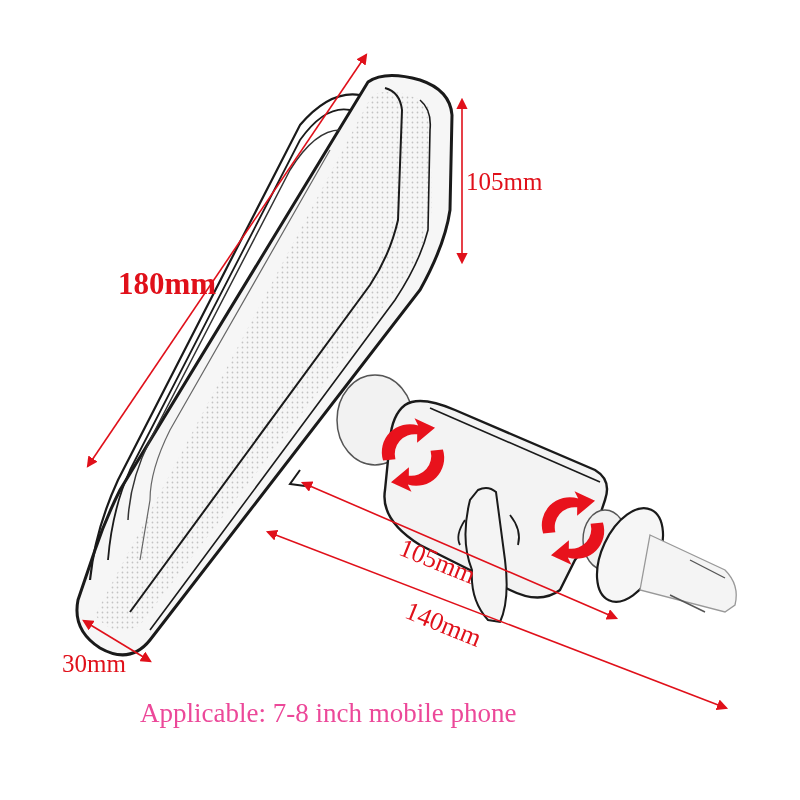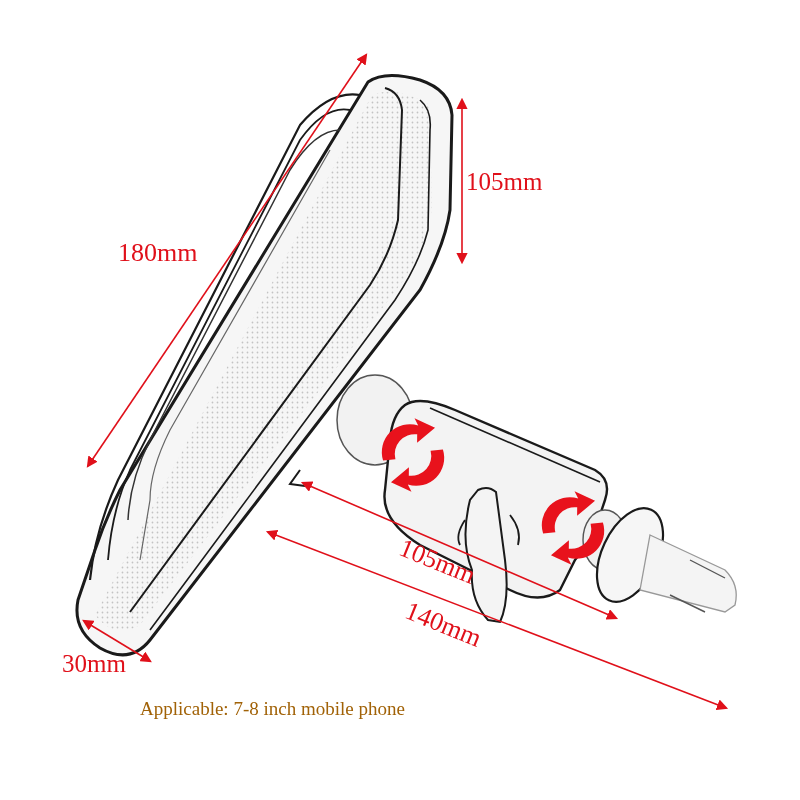--- a/index.html
+++ b/index.html
@@ -8,22 +8,22 @@
     .dim-label {
       position: absolute;
       font-family: "Liberation Serif", "DejaVu Serif", serif;
       color: #e0101a;
       white-space: nowrap;
       transform-origin: left top;
     }
     .caption {
       position: absolute;
       font-family: "Liberation Serif", "DejaVu Serif", serif;
-      color: #a16207;
-      font-size: 19px;
+      color: #ec4899;
+      font-size: 27px;
       left: 140px; top: 698px;
       white-space: nowrap;
     }
   </style>
 </head>
 <body>
 
 <svg id="canvas" viewBox="0 0 800 800" xmlns="http://www.w3.org/2000/svg">
   <defs>
     <marker id="ah" viewBox="0 0 10 10" refX="8" refY="5" markerWidth="7" markerHeight="7" orient="auto-start-reverse">
@@ -71,19 +71,19 @@
 
   <g stroke="#e0101a" stroke-width="1.6" fill="none">
     <line x1="88" y1="466" x2="366" y2="55" marker-start="url(#ah)" marker-end="url(#ah)"></line>
     <line x1="462" y1="100" x2="462" y2="262" marker-start="url(#ah)" marker-end="url(#ah)"></line>
     <line x1="84" y1="621" x2="150" y2="661" marker-start="url(#ah)" marker-end="url(#ah)"></line>
     <line x1="303" y1="483" x2="616" y2="618" marker-start="url(#ah)" marker-end="url(#ah)"></line>
     <line x1="268" y1="532" x2="726" y2="708" marker-start="url(#ah)" marker-end="url(#ah)"></line>
   </g>
 </svg>
 
-<div class="dim-label" style="left:118px; top:238px; font-size:26px;">180mm</div>
+<div class="dim-label" style="left:118px; top:266px; font-size:31px;font-weight:bold;">180mm</div>
 <div class="dim-label" style="left:466px; top:168px; font-size:25px;">105mm</div>
 <div class="dim-label" style="left:62px; top:650px; font-size:25px;text-align:center;">30mm</div>
 <div class="dim-label" style="left:406px; top:533px; font-size:26px; transform: rotate(22deg);">105mm</div>
 <div class="dim-label" style="left:412px; top:596px; font-size:26px; transform: rotate(22deg);">140mm</div>
 
 <div class="caption">Applicable: 7-8 inch mobile phone</div>
 
 </body></html>

